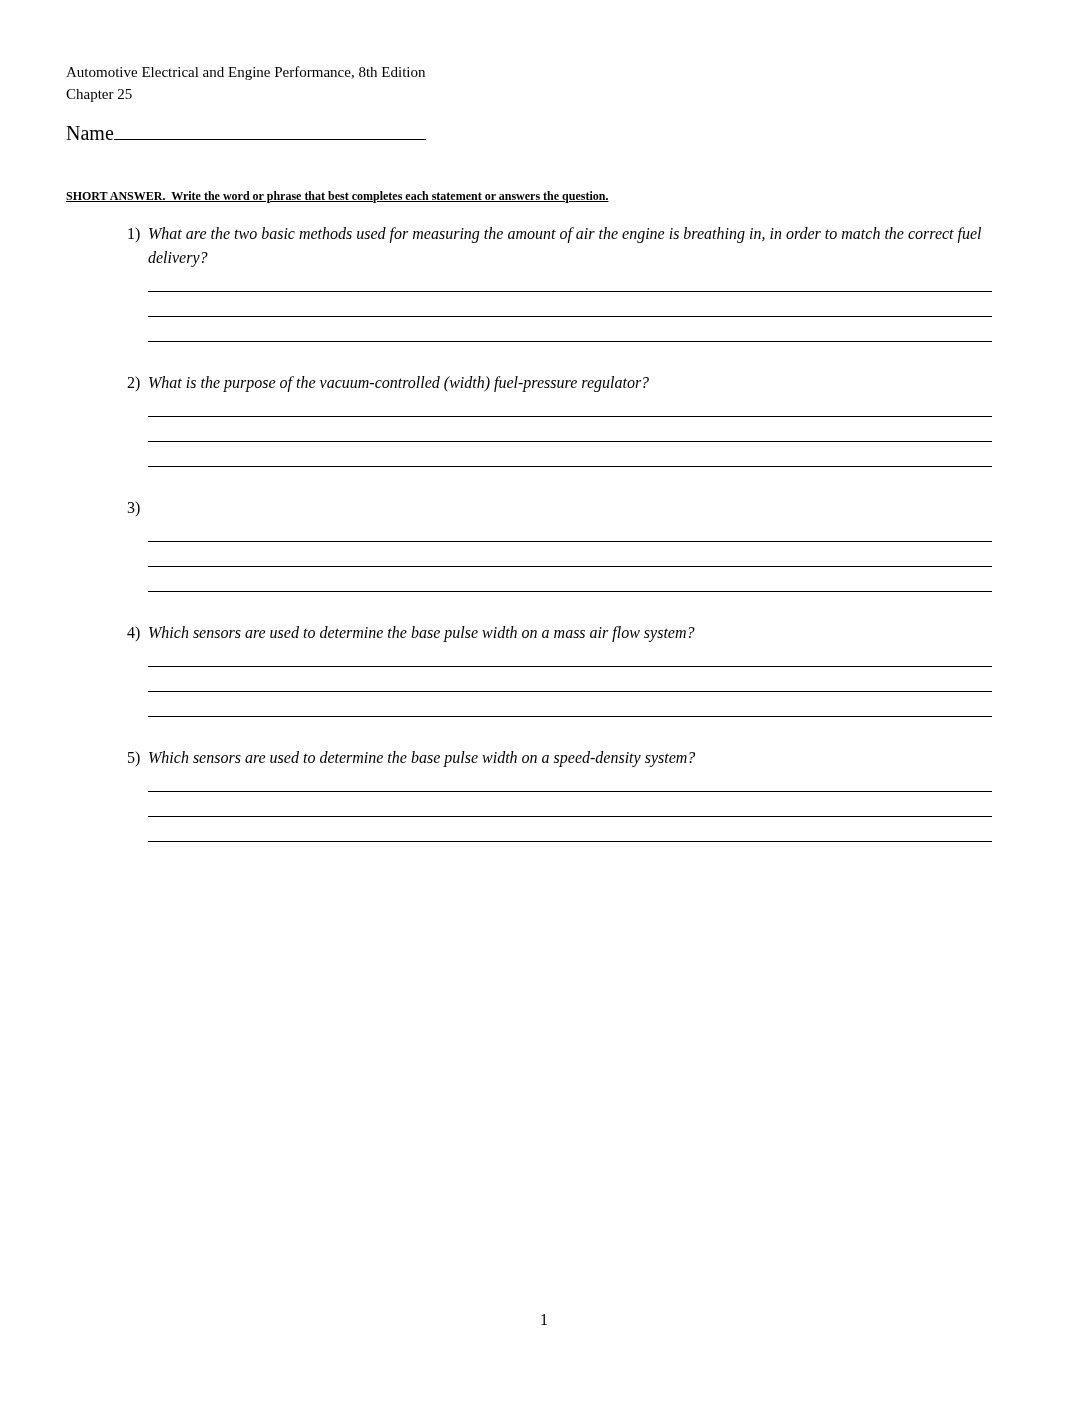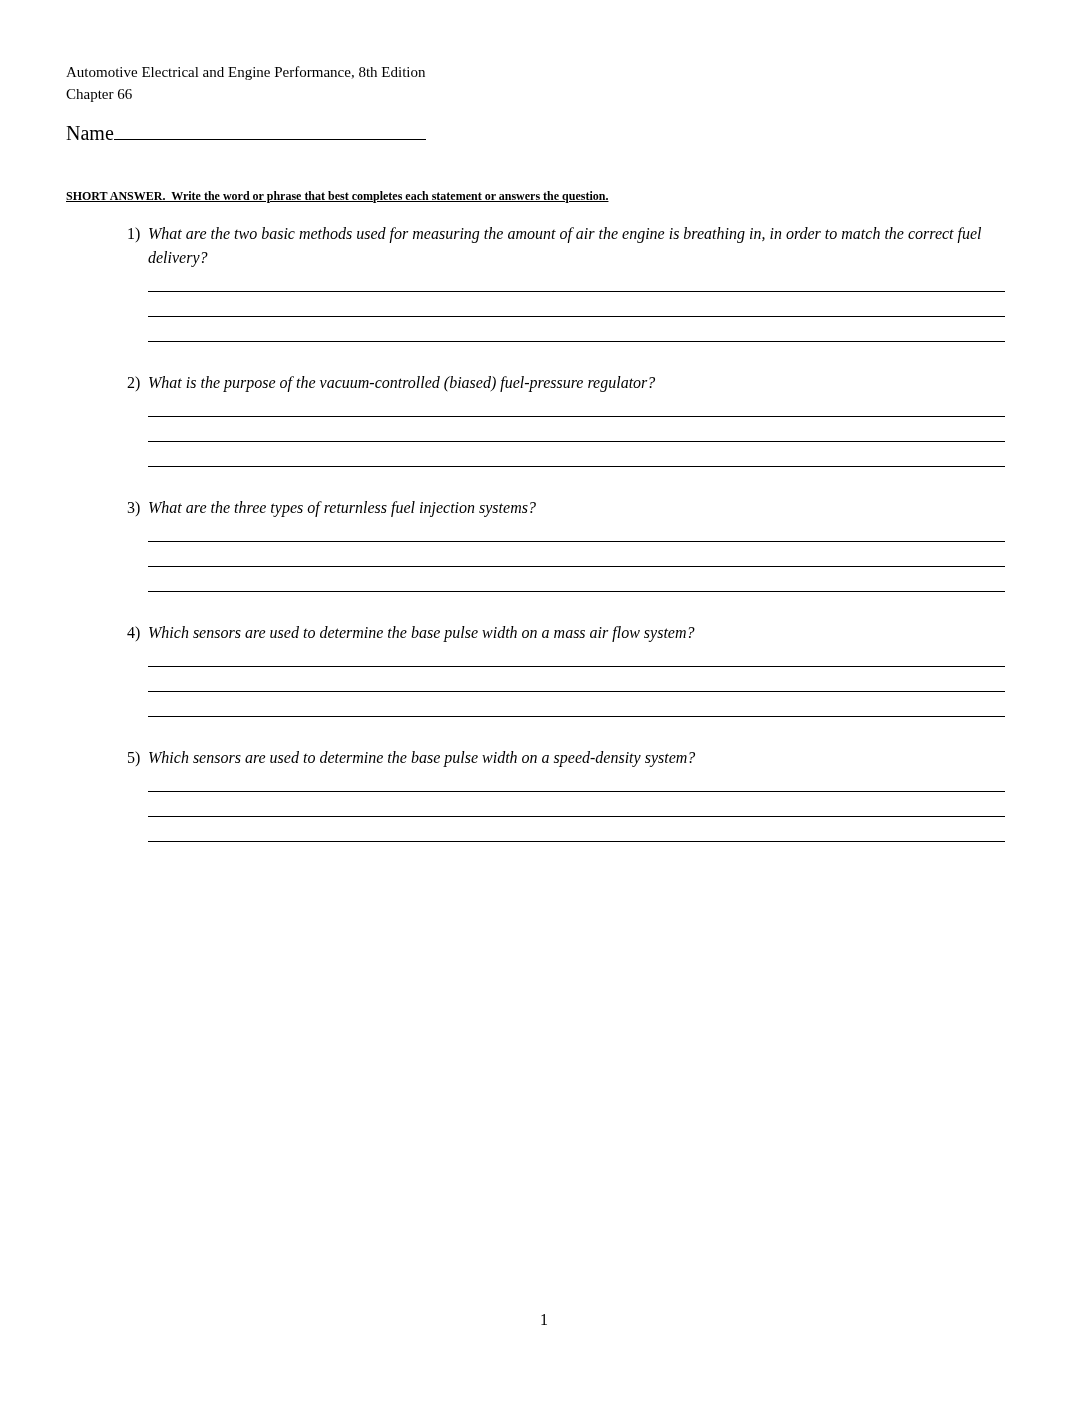--- a/index.html
+++ b/index.html
@@ -8,21 +8,20 @@
     background: #ffffff;
   }
   .page {
     position: relative;
     width: 992px;
     height: 1408px;
     background: #ffffff;
     color: #000000;
     font-family: "Liberation Serif", serif;
     overflow: hidden;
-    padding-left: 13px;
   }
   .header {
     position: absolute;
     left: 66px;
     top: 61px;
     font-size: 15px;
     line-height: 22px;
     white-space: nowrap;
   }
   .name-row {
@@ -92,21 +91,21 @@
     line-height: 20px;
   }
 </style>
 </head>
 <body>
 
 <div class="page">
 
   <div class="header">
     <div>Automotive Electrical and Engine Performance, 8th Edition</div>
-    <div>Chapter 66</div>
+    <div>Chapter 25</div>
   </div>
 
   <div class="name-row">
     <span>Name</span><span class="name-line"></span>
   </div>
 
   <div class="section-heading">SHORT ANSWER.  Write the word or phrase that best completes each statement or answers the question.</div>
 
   <div class="questions">
 
@@ -118,33 +117,32 @@
       <div class="answer-lines">
         <div class="answer-line"></div>
         <div class="answer-line"></div>
         <div class="answer-line"></div>
       </div>
     </div>
 
     <div class="question-block">
       <div class="q-row">
         <span class="q-num">2)</span>
-        <span class="q-text">What is the purpose of the vacuum-controlled (biased) fuel-pressure regulator?</span>
+        <span class="q-text">What is the purpose of the vacuum-controlled (width) fuel-pressure regulator?</span>
       </div>
       <div class="answer-lines">
         <div class="answer-line"></div>
         <div class="answer-line"></div>
         <div class="answer-line"></div>
       </div>
     </div>
 
     <div class="question-block">
       <div class="q-row">
         <span class="q-num">3)</span>
-        <span class="q-text">What are the three types of returnless fuel injection systems?</span>
       </div>
       <div class="answer-lines">
         <div class="answer-line"></div>
         <div class="answer-line"></div>
         <div class="answer-line"></div>
       </div>
     </div>
 
     <div class="question-block">
       <div class="q-row">

